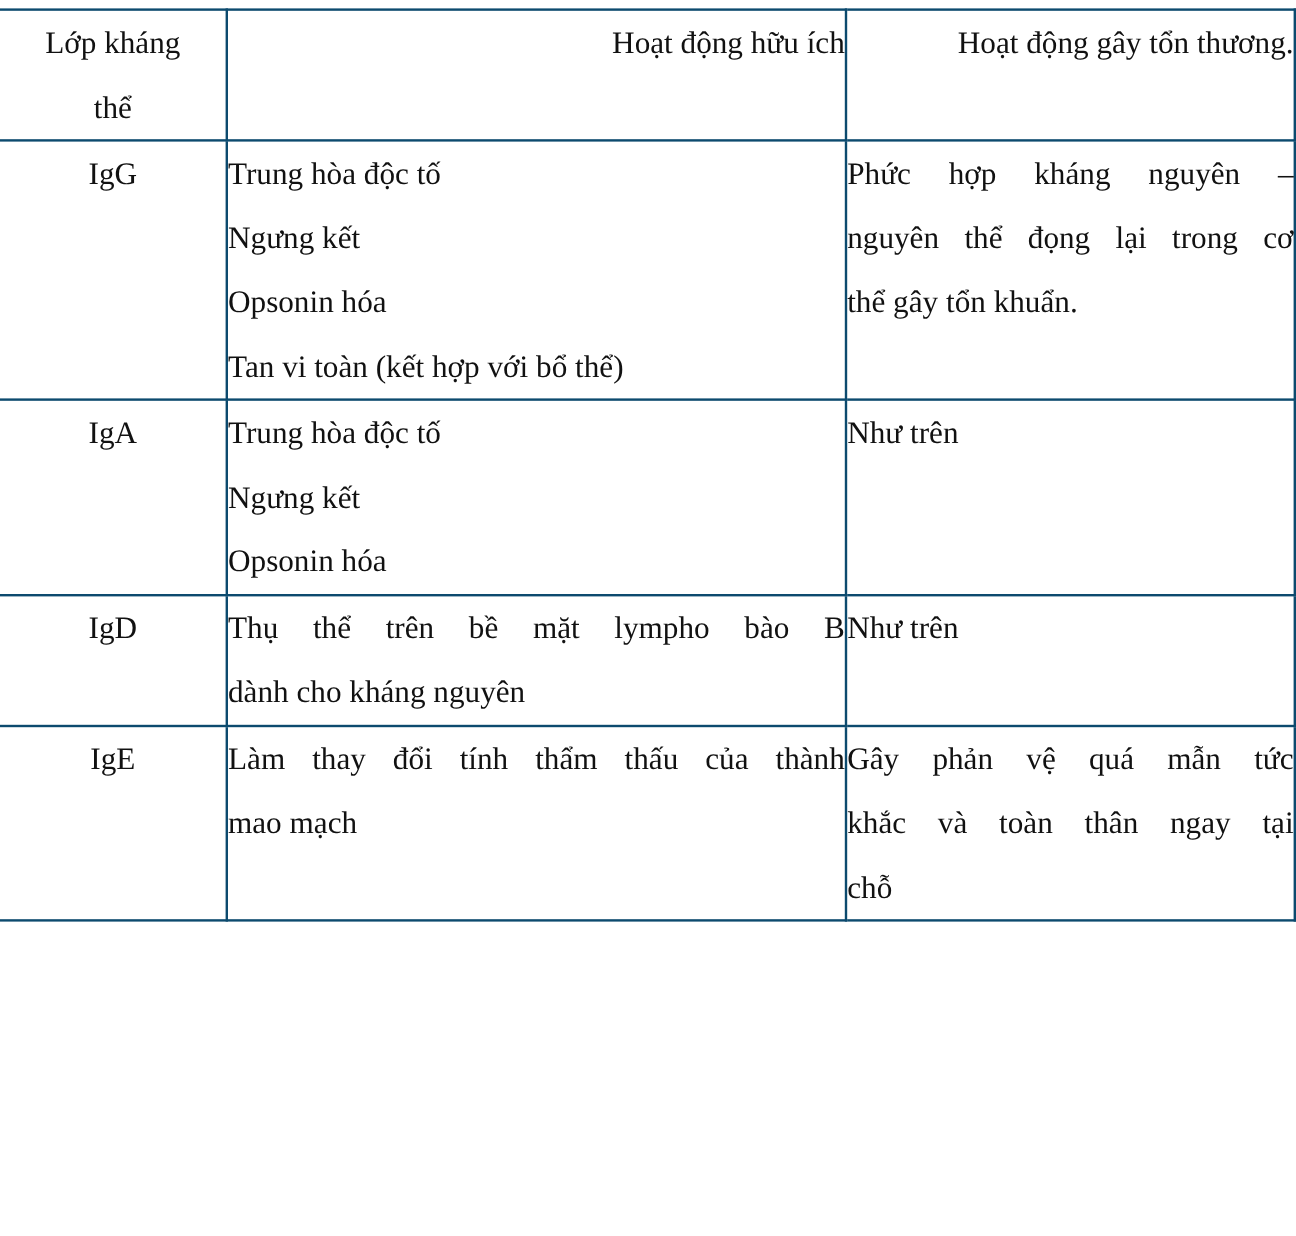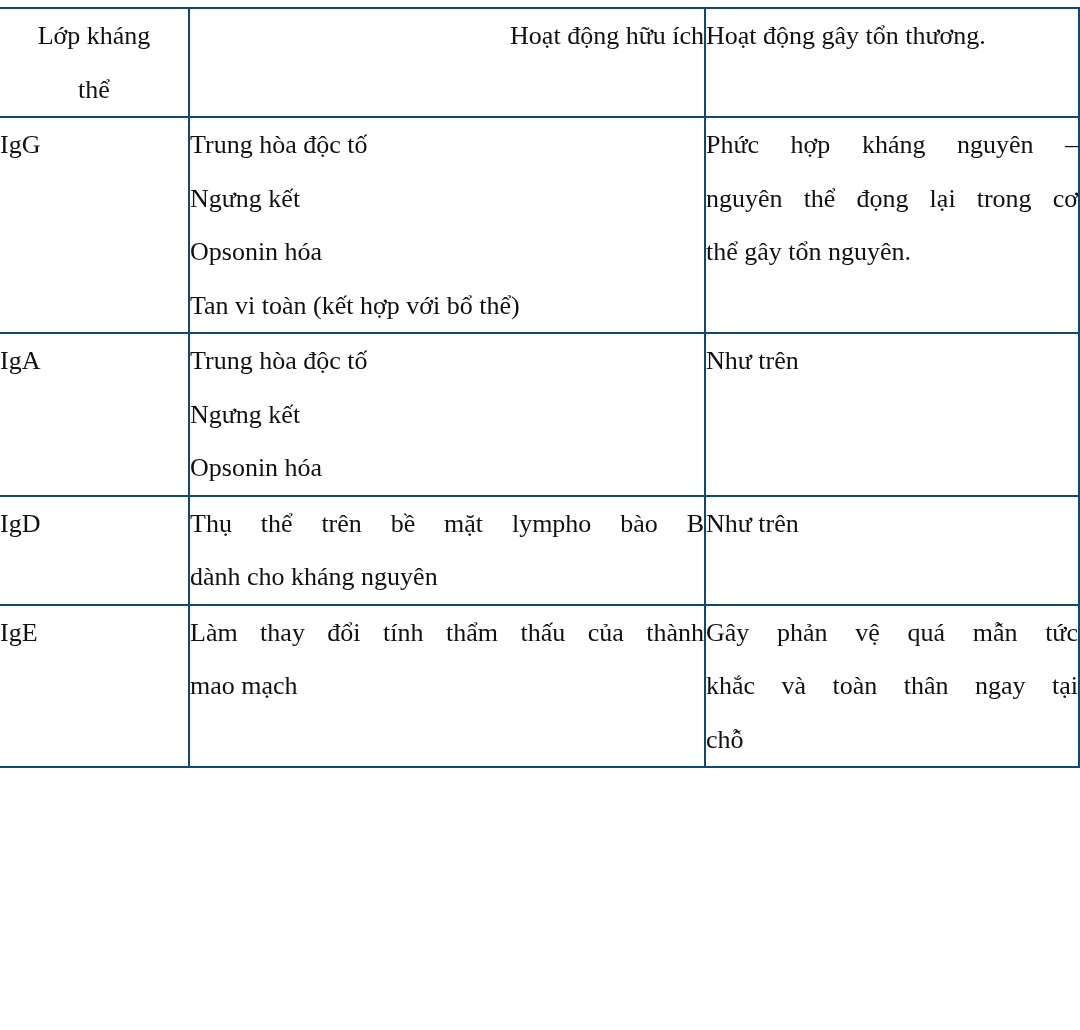--- a/index.html
+++ b/index.html
@@ -30,23 +30,23 @@
       font-size: 26px;
       line-height: 53.5px;
       padding: 0;
     }
     col.c1 { width: 190px; }
     col.c2 { width: 516px; }
     col.c3 { width: 374px; }
 
     th.h1 { text-align: center; padding: 0 10px; line-height: 53px; }
     th.h2 { text-align: right; padding: 0 12px; line-height: 53px; }
-    th.h3 { text-align: left; padding: 0 8px; line-height: 53px; }
+    th.h3 { text-align: right; padding: 0 8px; line-height: 53px; }
 
-    td.cls { }
+    td.cls { text-align: center; }
     td.use { padding-left: 14px; padding-right: 12px; text-align: justify; }
     td.harm { padding-left: 12px; padding-right: 10px; text-align: justify; }
 
     .line { display: block; }
     .just-line { display: block; text-align: justify; text-align-last: justify; }
 
     tr.r-head { height: 108px; }
     tr.r-igg { height: 215px; }
     tr.r-igm { height: 269px; }
     tr.r-iga { height: 160px; margin-top: 16px; }
@@ -76,21 +76,21 @@
     <td class="cls">IgG</td>
     <td class="use">
       <span class="line">Trung hòa độc tố</span>
       <span class="line">Ngưng kết</span>
       <span class="line">Opsonin hóa</span>
       <span class="line">Tan vi toàn (kết hợp với bổ thể)</span>
     </td>
     <td class="harm">
       <span class="just-line">Phức hợp kháng nguyên –</span>
       <span class="just-line">nguyên thể đọng lại trong cơ</span>
-      <span class="line">thể gây tổn nguyên.</span>
+      <span class="line">thể gây tổn khuẩn.</span>
     </td>
   </tr>
 
 
   <tr class="r-iga">
     <td class="cls">IgA</td>
     <td class="use">
       <span class="line">Trung hòa độc tố</span>
       <span class="line">Ngưng kết</span>
       <span class="line">Opsonin hóa</span>

